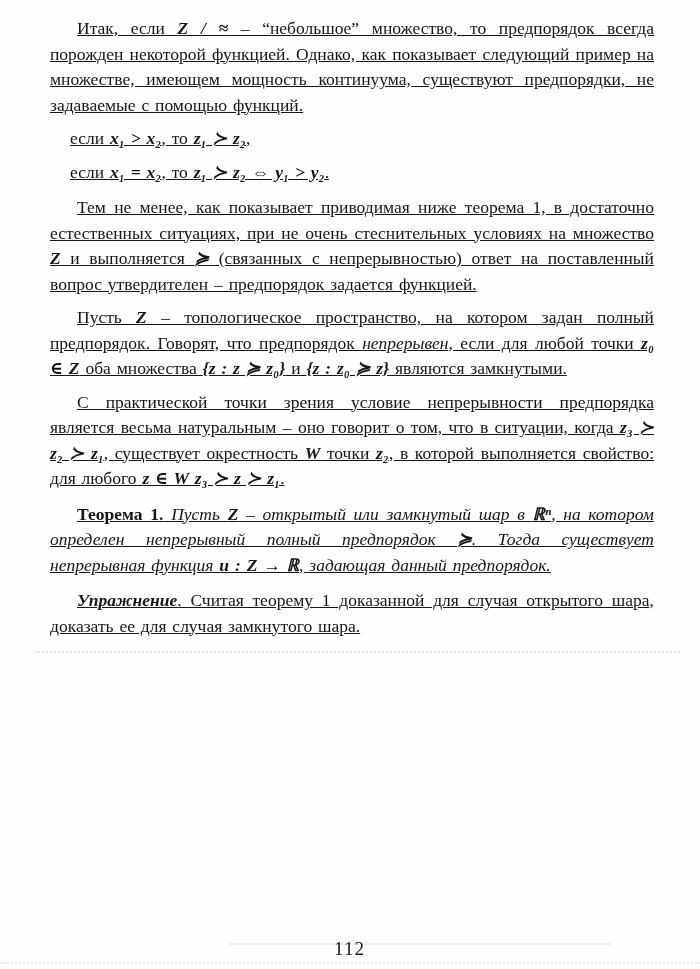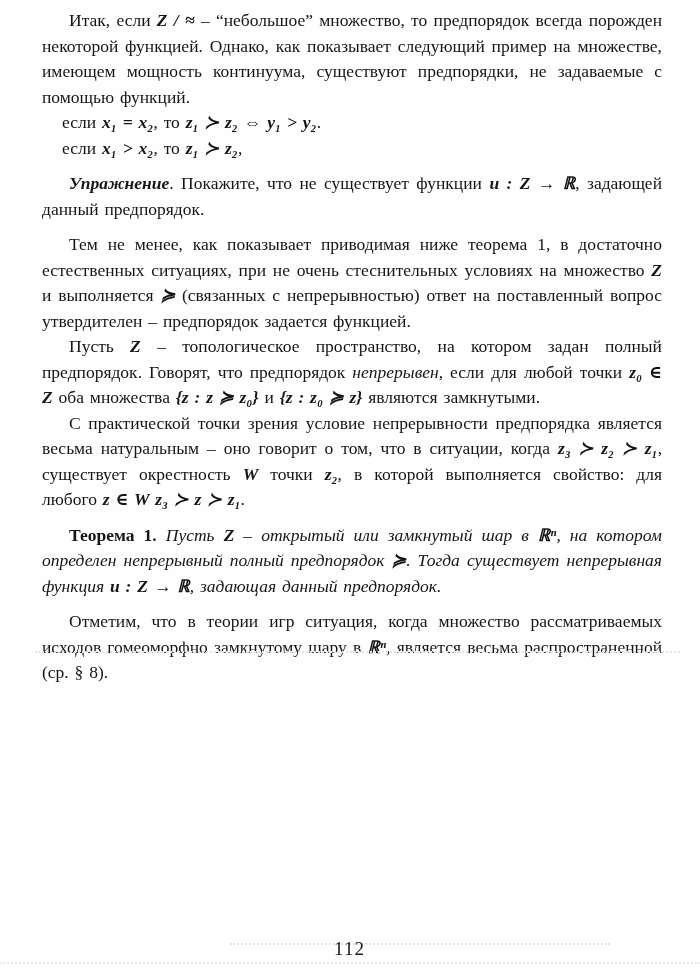--- a/index.html
+++ b/index.html
@@ -12,21 +12,21 @@
     font-size: 17.5px;
     line-height: 25.5px;
     position: relative;
     overflow: hidden;
   }
   .text-column {
     padding: 8px 38px 0 42px;
     text-align: justify;
     word-spacing: 1.5px;
   }
-  p { margin: 0; }
+  p { margin: 8px; text-decoration: underline; }
   .para { text-indent: 27px; }
   .gap { margin-top: 10px; }
   .display {
     text-indent: 0;
     text-align: left;
     padding-left: 20px;
   }
   .math { font-weight: bold; font-style: italic; }
   .it { font-style: italic; }
   .bd { font-weight: bold; }
@@ -51,26 +51,25 @@
   .dots-1 { top: 651px; }
   .dots-2 { top: 943px; left: 230px; right: 90px; }
   .dots-3 { top: 962px; left: 0; right: 0; border-top-color: #eceae6; }
 </style>
 </head>
 <body>
 
 <main>
   <div class="text-column">
       <p class="para"><span>Итак, если </span><span class="math">Z / ≈</span><span> – “небольшое” множество, то предпорядок всегда порожден некоторой функцией. Однако, как показывает следующий пример на множестве, имеющем мощность континуума, существуют предпорядки, не задаваемые с помощью функций.</span></p>
+      <p class="display"><span>если </span><span class="math">x₁ &gt; x₂</span><span>, то </span><span class="math">z₁ ≻ z₂</span><span>,</span></p>
       <p class="display"><span>если </span><span class="math">x₁ = x₂</span><span>, то </span><span class="math">z₁ ≻ z₂ ⇔ y₁ &gt; y₂</span><span>.</span></p>
-      <p class="display"><span>если </span><span class="math">x₁ &gt; x₂</span><span>, то </span><span class="math">z₁ ≻ z₂</span><span>,</span></p>
-      <p class="para gap"><span class="bdit">Упражнение</span><span>. Покажите, что не существует функции </span><span class="math">u : Z → ℝ</span><span>, задающей данный предпорядок.</span></p>
       <p class="para gap"><span>Тем не менее, как показывает приводимая ниже теорема 1, в достаточно естественных ситуациях, при не очень стеснительных условиях на множество </span><span class="math">Z</span><span> и выполняется </span><span class="math">≽</span><span> (связанных с непрерывностью) ответ на поставленный вопрос утвердителен – предпорядок задается функцией.</span></p>
       <p class="para"><span>Пусть </span><span class="math">Z</span><span> – топологическое пространство, на котором задан полный предпорядок. Говорят, что предпорядок </span><span class="it">непрерывен</span><span>, если для любой точки </span><span class="math">z₀ ∈ Z</span><span> оба множества </span><span class="math">{z : z ≽ z₀}</span><span> и </span><span class="math">{z : z₀ ≽ z}</span><span> являются замкнутыми.</span></p>
       <p class="para"><span>С практической точки зрения условие непрерывности предпорядка является весьма натуральным – оно говорит о том, что в ситуации, когда </span><span class="math">z₃ ≻ z₂ ≻ z₁</span><span>, существует окрестность </span><span class="math">W</span><span> точки </span><span class="math">z₂</span><span>, в которой выполняется свойство: для любого </span><span class="math">z ∈ W  z₃ ≻ z ≻ z₁</span><span>.</span></p>
       <p class="para gap"><span class="bd">Теорема 1.</span><span class="it"> Пусть </span><span class="math">Z</span><span class="it"> – открытый или замкнутый шар в </span><span class="math">ℝⁿ</span><span class="it">, на котором определен непрерывный полный предпорядок </span><span class="math">≽</span><span class="it">. Тогда существует непрерывная функция </span><span class="math">u : Z → ℝ</span><span class="it">, задающая данный предпорядок.</span></p>
-      <p class="para gap"><span>Отметим, что в теории игр ситуация, когда множество рассматриваемых исходов гомеоморфно замкнутому шару в </span><span class="math">ℝⁿ</span><span>, является весьма распространенной (ср. § 8).</span></p>
+      <p class="para gap"><span class="bdit">Упражнение</span><span>. Считая теорему 1 доказанной для случая открытого шара, доказать ее для случая замкнутого шара.</span></p>
     </div>
   <div class="dots dots-1"></div>
   <div class="dots dots-2"></div>
   <div class="dots dots-3"></div>
   <div class="page-number">112</div>
 </main>
 
 </body></html>

